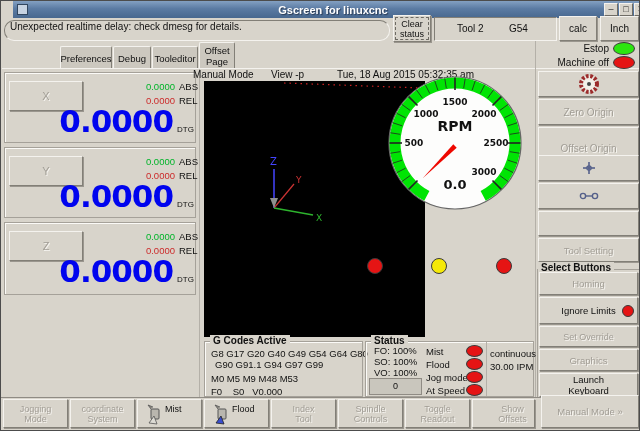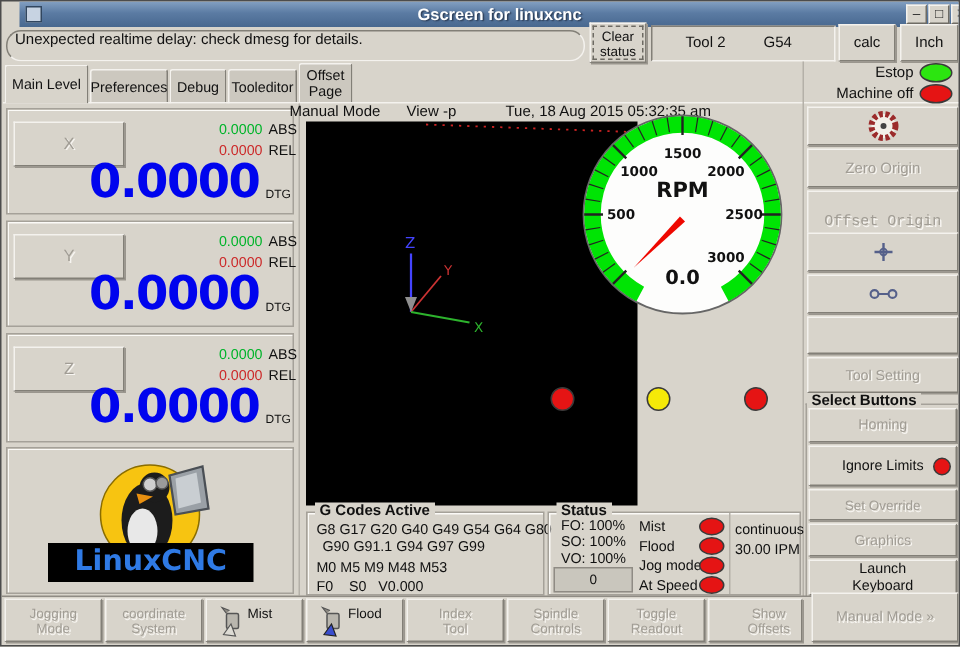--- a/index.html
+++ b/index.html
@@ -76,21 +76,20 @@
     <span>Unexpected realtime delay: check dmesg for details.</span>
   </div>
   <div class="btn" style="left:392px; top:14px; width:38px; height:27px; font-size:9px; line-height:10px; outline:1px dashed #6d6a63; outline-offset:-3px;">Clear status</div>
   <div class="sunken" style="left:433px; top:16px; width:123px; height:24px;">
     <span class="txt" style="left:22px; top:5px;">Tool 2</span>
     <span class="txt" style="left:74px; top:5px;">G54</span>
   </div>
   <div class="btn" style="left:558px; top:15px; width:38px; height:25px;">calc</div>
   <div class="btn" style="left:599px; top:15px; width:39px; height:25px;">Inch</div>
 
-  <div class="tab active" style="left:2px; top:42px; width:56px; height:26px;">Main Level</div>
   <div class="tab" style="left:59px; top:45px; width:52px; height:23px;">Preferences</div>
   <div class="tab" style="left:112px; top:45px; width:38px; height:23px;">Debug</div>
   <div class="tab" style="left:151px; top:45px; width:46px; height:23px;">Tooleditor</div>
   <div class="tab" style="left:198px; top:41px; width:36px; height:27px; line-height:11px;">Offset Page</div>
 
   <div style="position:absolute; left:1px; top:67px; width:637px; height:330px; border-top:1px solid #f4f2ee;"></div>
   <div style="position:absolute; left:198px; top:68px; width:1px; height:328px; background:#b4b0a8;"></div>
   <div style="position:absolute; left:534px; top:40px; width:1px; height:357px; background:#b4b0a8;"></div>
 
   <div class="axis-frame" style="top:71px; height:71px;">
@@ -116,36 +115,20 @@
   <div class="axis-frame" style="top:221px; height:73px;">
     <div class="btn axis-btn dis">Z</div>
     <div class="val-abs">0.0000</div>
     <span class="lbl-sm" style="top:8px">ABS</span>
     <div class="val-rel">0.0000</div>
     <span class="lbl-sm" style="top:22px">REL</span>
     <div class="dtg-num">0.0000</div>
     <span class="dtg-lbl">DTG</span>
   </div>
 
-  <div class="axis-frame" style="top:297px; height:98px;">
-    <svg width="190" height="96" viewBox="0 0 190 96">
-      <circle cx="95" cy="44" r="33" fill="#f7c411" stroke="#8a6d00" stroke-width="1"></circle>
-      <ellipse cx="93" cy="48" rx="17" ry="25" fill="#1c1c1c"></ellipse>
-      <ellipse cx="90" cy="55" rx="10" ry="15" fill="#e8e8e8"></ellipse>
-      <circle cx="98" cy="26" r="10" fill="#1c1c1c"></circle>
-      <circle cx="95" cy="24" r="4.5" fill="#cfcfcf" stroke="#555"></circle>
-      <circle cx="103" cy="23" r="4" fill="#9a9a9a" stroke="#555"></circle>
-      <polygon points="86,30 97,32 88,37" fill="#e89010"></polygon>
-      <polygon points="108,18 130,12 134,40 112,44" fill="#9aa0a6" stroke="#4a4f55" stroke-width="1.5"></polygon>
-      <polygon points="112,20 126,16 129,36 114,40" fill="#c9ced2"></polygon>
-      <rect x="27" y="63" width="137" height="26" fill="#000"></rect>
-    </svg>
-    <div style="position:absolute; left:27px; top:64px; width:137px; height:25px; text-align:center;
-                font-size:19px; font-weight:bold; color:#2f7ae5; font-family:'DejaVu Sans',sans-serif;">LinuxCNC</div>
-  </div>
 
   <span class="txt" style="left:192px; top:68px;">Manual Mode</span>
   <span class="txt" style="left:270px; top:68px;">View -p</span>
   <span class="txt" style="left:336px; top:68px;">Tue, 18 Aug 2015  05:32:35 am</span>
 
   <div style="position:absolute; left:203px; top:80px; width:221px; height:256px; background:#000;">
     <svg width="221" height="256" viewBox="0 0 221 256">
       <line x1="80" y1="2" x2="217" y2="7" stroke="#cc2222" stroke-width="1.2" stroke-dasharray="1.5,4"></line>
       <line x1="70" y1="127" x2="70" y2="88" stroke="#4444ff" stroke-width="1.5"></line>
       <line x1="70" y1="127" x2="90" y2="103" stroke="#cc3333" stroke-width="1.2"></line>
@@ -241,21 +224,21 @@
   <span class="txt" style="left:536px; top:56px; width:72px; text-align:right;">Machine off</span>
   <div class="led" style="left: 612px; top: 55px; width: 22px; height: 13px; background: rgb(229, 20, 20);"></div>
 
   <div class="btn" style="left:537px; top:70px; width:101px; height:26px;">
     <svg width="22" height="22" viewBox="0 0 22 22">
       <circle cx="11" cy="11" r="8" fill="#f2efe8" stroke="#9b2b2b" stroke-width="4" stroke-dasharray="2.6,1.7"></circle>
       <circle cx="11" cy="11" r="2" fill="#444"></circle>
     </svg>
   </div>
   <div class="btn dis" style="left:537px; top:98px; width:101px; height:26px;">Zero Origin</div>
-  <div class="btn dis" style="left:537px; top:126px; width:101px; height:42px;font-family:Liberation Mono, monospace;">Offset Origin</div>
+  <div class="btn dis" style="left:537px; top:126px; width:101px; height:42px;">Offset Origin</div>
   <div class="btn" style="left:537px; top:154px; width:101px; height:26px;">
     <svg width="14" height="14" viewBox="0 0 14 14">
       <line x1="7" y1="1" x2="7" y2="13" stroke="#55608a" stroke-width="1.6"></line>
       <line x1="1" y1="7" x2="13" y2="7" stroke="#55608a" stroke-width="1.6"></line>
       <circle cx="7" cy="7" r="2.2" fill="none" stroke="#55608a" stroke-width="1.2"></circle>
     </svg>
   </div>
   <div class="btn" style="left:537px; top:182px; width:101px; height:26px;">
     <svg width="20" height="10" viewBox="0 0 20 10">
       <circle cx="4" cy="5" r="2.6" fill="none" stroke="#55608a" stroke-width="1.4"></circle>

